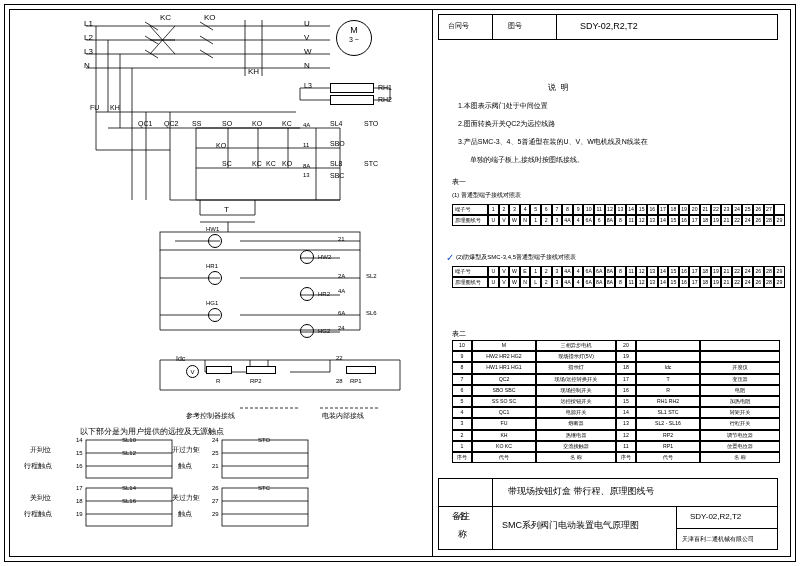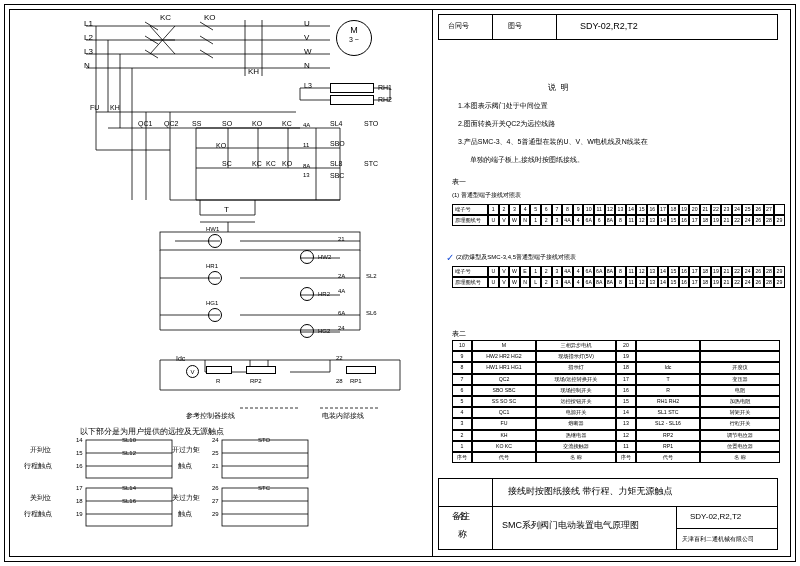--- a/index.html
+++ b/index.html
@@ -485,20 +485,20 @@
       <div class="cell" style="left:700px;top:452px;width:80px;height:11.2px;">名    称</div>
     </div>
 
   <div class="bdr" style="left:438px;top:478px;width:340px;height:72px;"></div>
   <div class="ln h" style="left:438px;top:506px;width:340px;"></div>
   <div class="ln v" style="left:492px;top:478px;height:72px;"></div>
   <div class="ln v" style="left:676px;top:506px;height:44px;"></div>
   <div class="ln h" style="left:676px;top:528px;width:102px;"></div>
 
   <div class="t t9" style="left:452px;top:512px;">备注</div>
-  <div class="t t9" style="left:508px;top:487px;">接线时按图纸接线 带行程、力矩无源触点</div>
+  <div class="t t9" style="left:508px;top:487px;">带现场按钮灯盒 带行程、原理图线号</div>
   <div class="t t9" style="left:458px;top:512px;">名</div>
   <div class="t t9" style="left:458px;top:530px;">称</div>
   <div class="t t9" style="left:502px;top:521px;">SMC系列阀门电动装置电气原理图</div>
   <div class="t t8" style="left:690px;top:513px;">SDY-02,R2,T2</div>
   <div class="t t6" style="left:682px;top:536px;">天津百利二通机械有限公司</div>
 
 </div>
 
 </body></html>

